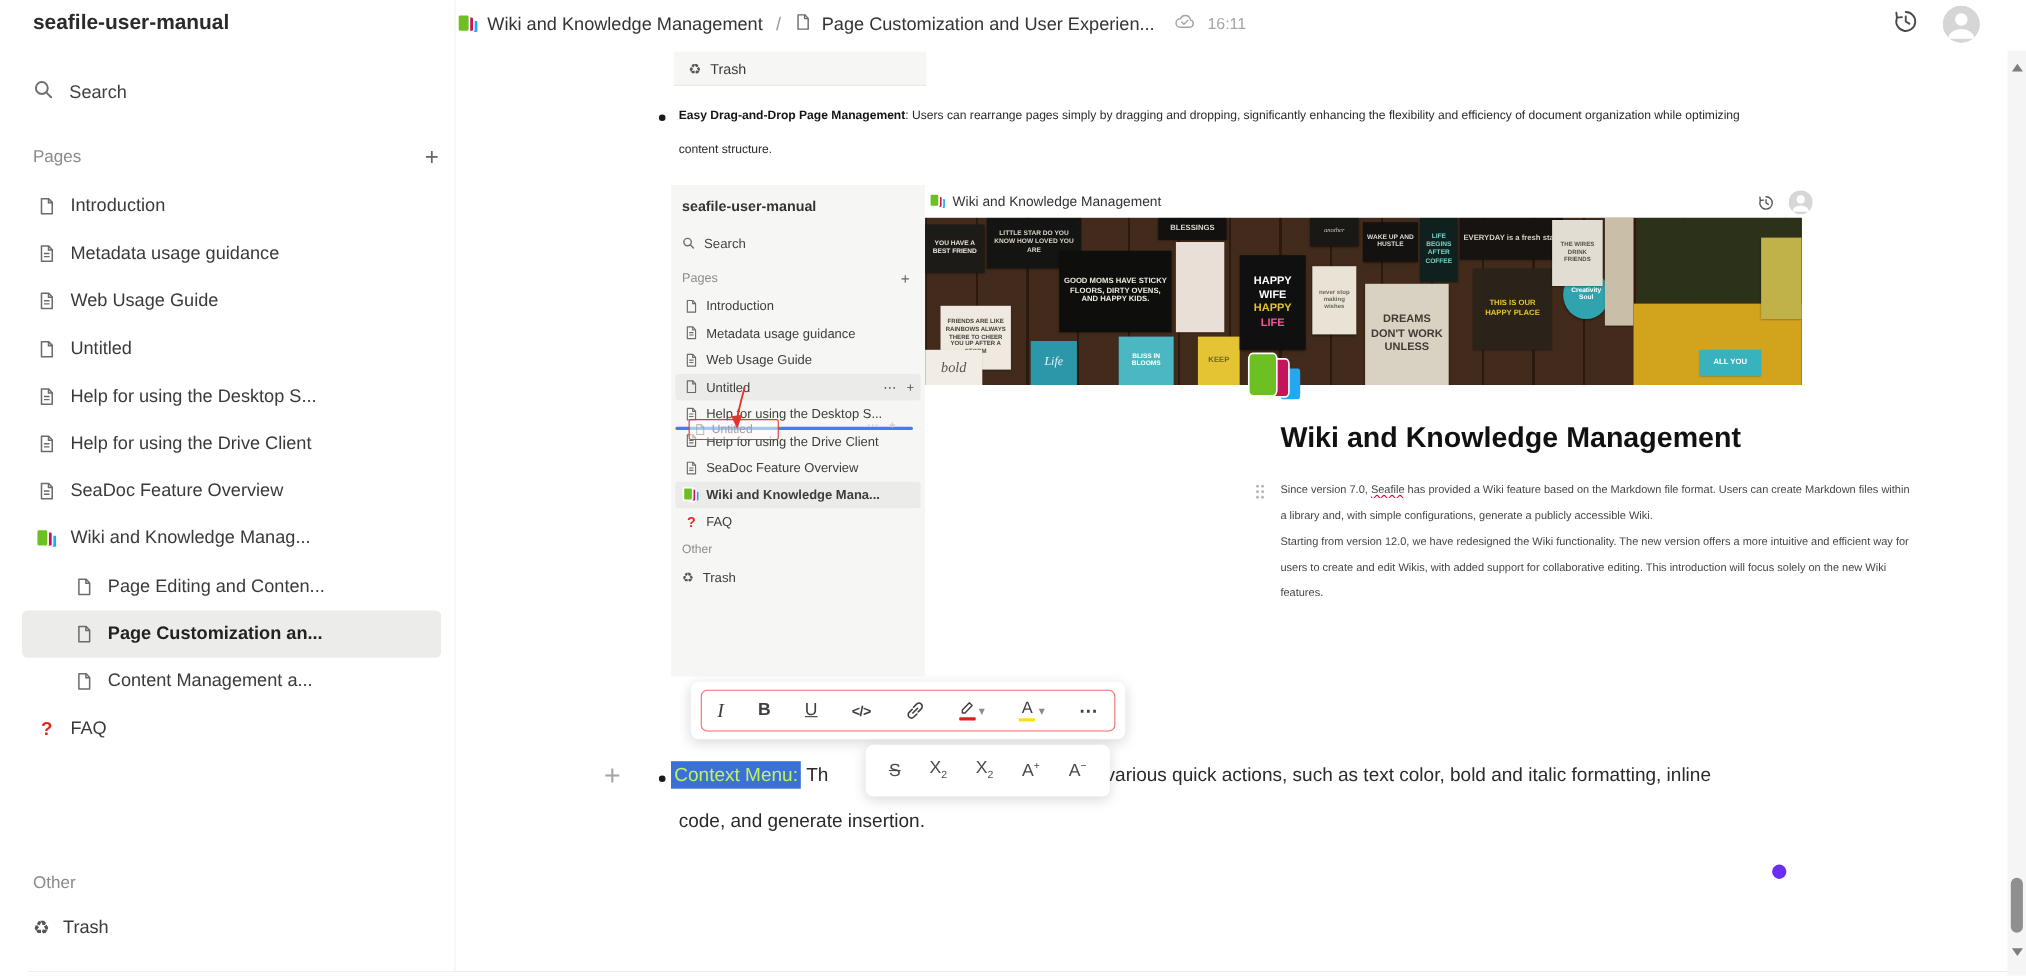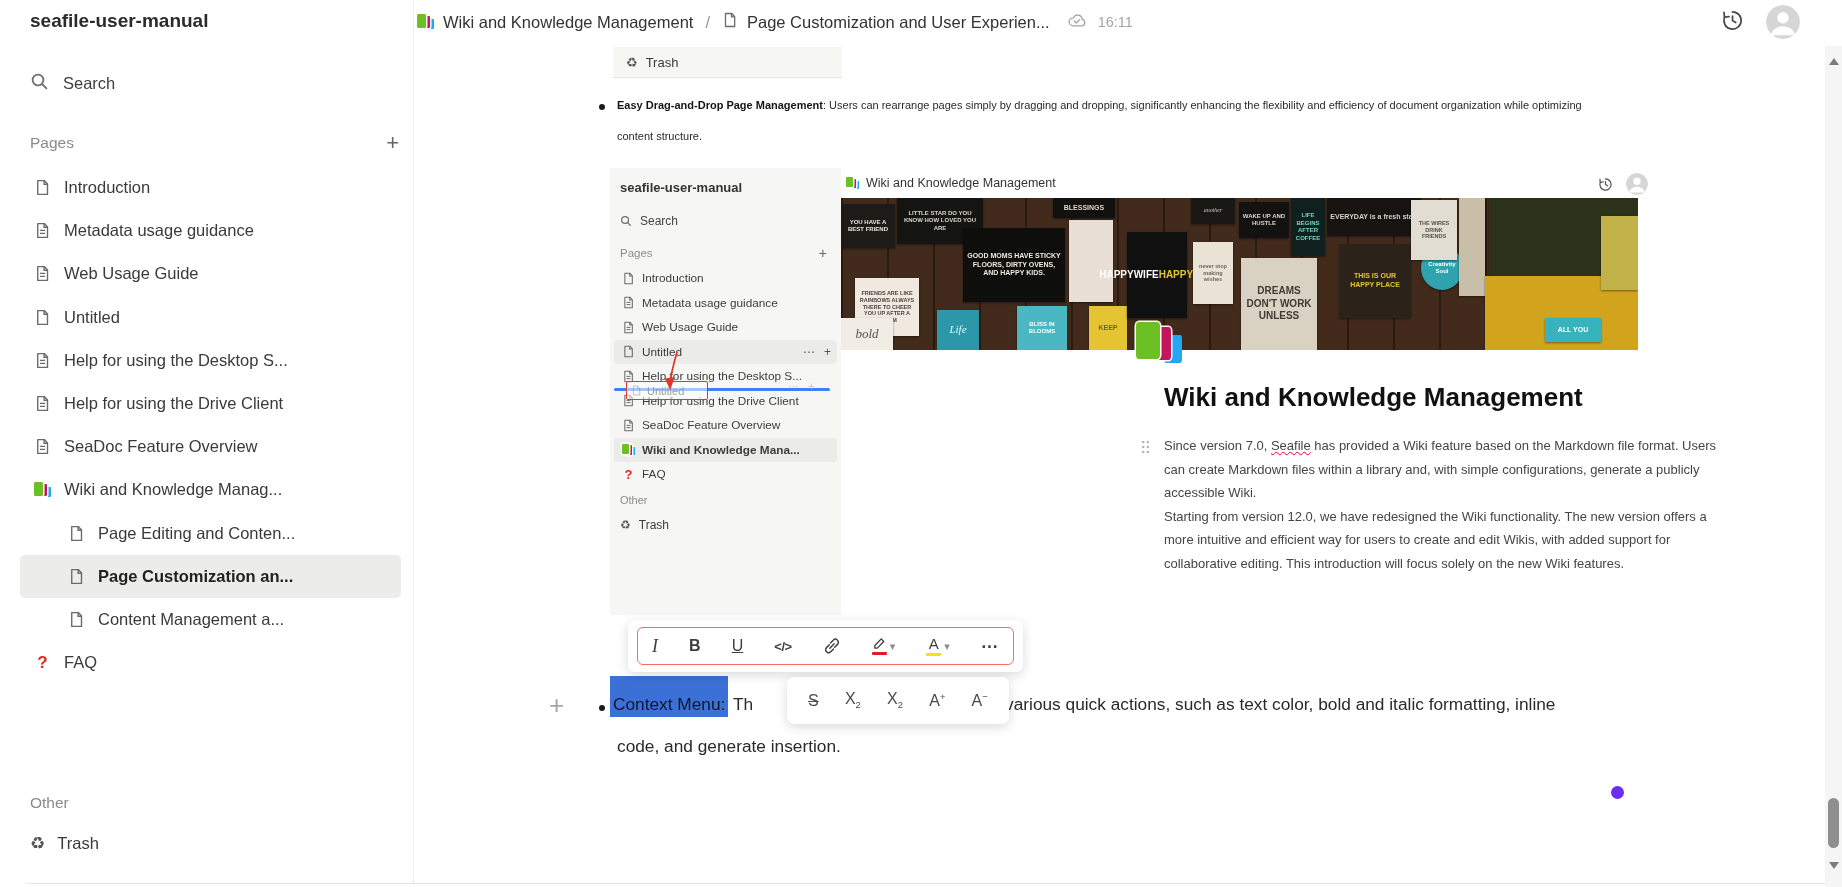--- a/index.html
+++ b/index.html
@@ -56,21 +56,21 @@
 
   
   .trash-partial{position:absolute;left:613px;top:47px;width:229px;height:31px;background:#f6f6f4;
     border-bottom:1px solid #e6e6e3;display:flex;align-items:center;gap:8px;padding-left:13px;
     font-size:13px;color:#3a3a3a;box-sizing:border-box;}
   .bullet1{position:absolute;left:617px;top:90px;width:1000px;font-size:11px;line-height:31px;color:#2a2a2a;}
   .bullet1 b{color:#141414;}
   .bdot{position:absolute;width:6px;height:6px;border-radius:50%;background:#1a1a1a;}
   .plus-handle{position:absolute;left:549px;top:692px;font-size:26px;color:#a5a5a5;cursor:pointer;line-height:1;}
   .bullet2-l1{position:absolute;left:610px;top:694px;white-space:nowrap;font-size:17.3px;color:#2a2a2a;}
-  .bullet2-l1 .hl{background:#3b70d6;color:#0f172a;padding:18px 3px 3px 3px;}
+  .bullet2-l1 .hl{background:#3b70d6;color:#bef264;padding:2px 3px 3px 3px;}
   .b2-spacer{display:inline-block;width:252px;}
   .bullet2-l2{position:absolute;left:617px;top:736px;font-size:17.3px;color:#2a2a2a;}
   .cursor-dot{position:absolute;left:1611px;top:786px;width:13px;height:13px;border-radius:50%;background:#6b2ef2;}
 
   
   .shot{position:absolute;left:610px;top:168px;width:1050px;height:447px;background:#fff;}
   .ishot-side{position:absolute;left:0;top:0;width:231px;height:447px;background:#f6f7f5;}
   .ish-title{position:absolute;left:10px;top:12px;font-size:13px;font-weight:700;color:#333;}
   .ish-search{position:absolute;left:10px;top:46px;display:flex;align-items:center;gap:8px;font-size:12px;color:#444;}
   .ish-pages{position:absolute;left:10px;top:78px;right:14px;display:flex;justify-content:space-between;
@@ -92,27 +92,27 @@
   .ghost svg{opacity:.55;}
   .red-arrow{position:absolute;left:48px;top:182px;z-index:5;}
 
   .ishot-main{position:absolute;left:231px;top:0;width:819px;height:447px;}
   .ish-head{position:absolute;left:5px;top:8px;display:flex;align-items:center;gap:7px;font-size:12.5px;color:#333;}
   .ish-hist{position:absolute;left:757px;top:9px;}
   .ish-avatar{position:absolute;left:785px;top:5px;width:22px;height:22px;border-radius:50%;overflow:hidden;}
   .cover{position:absolute;left:0;top:30px;width:797px;height:152px;overflow:hidden;
     background:#3a2212;
     background-image:repeating-linear-gradient(90deg,rgba(0,0,0,.25) 0 2px,rgba(255,255,255,.04) 2px 46px);}
-  .sign{position:absolute;display:flex;flex-direction:row;align-items:center;justify-content:center;
+  .sign{position:absolute;display:flex;flex-direction:column;align-items:center;justify-content:center;
     text-align:center;font-weight:700;line-height:1.25;padding:2px;box-sizing:border-box;
     box-shadow:0 1px 2px rgba(0,0,0,.45);}
   .big-logo{position:absolute;left:295px;top:152px;width:46px;height:46px;z-index:3;}
   .ish-heading{position:absolute;left:323px;top:214px;font-size:26px;font-weight:700;color:#111;}
   .drag-dots{position:absolute;left:300px;top:272px;}
-  .ish-paras{position:absolute;left:323px;top:266px;width:575px;font-size:13px;line-height:23.5px;color:#454545;}
+  .ish-paras{position:absolute;left:323px;top:266px;width:575px;font-size:10px;line-height:23.5px;color:#454545;}
   .ish-paras p{margin:0;}
   .sp-err{text-decoration:underline wavy #e03; text-decoration-thickness:1px;}
 
   
   .fmt-toolbar{position:absolute;left:628px;top:620px;width:395px;height:52px;background:#fff;
     border-radius:7px;box-shadow:0 3px 12px rgba(0,0,0,.15);z-index:6;box-sizing:border-box;padding:7px 9px;}
   .red-box{width:100%;height:100%;border:1.8px solid #f76b6b;border-radius:6px;display:flex;
     align-items:center;justify-content:space-between;padding:0 12px;box-sizing:border-box;}
   .tbtn{border:0;background:transparent;display:flex;align-items:flex-end;gap:3px;cursor:pointer;
     color:#3f3f3f;padding:2px;font-family:inherit;}

